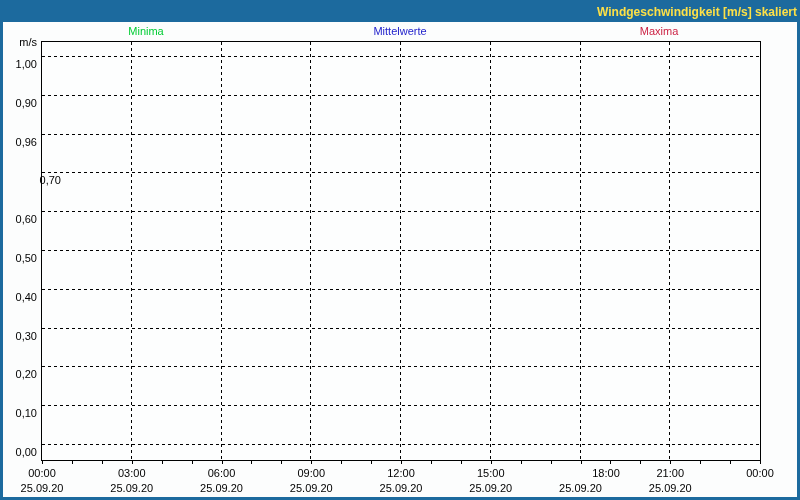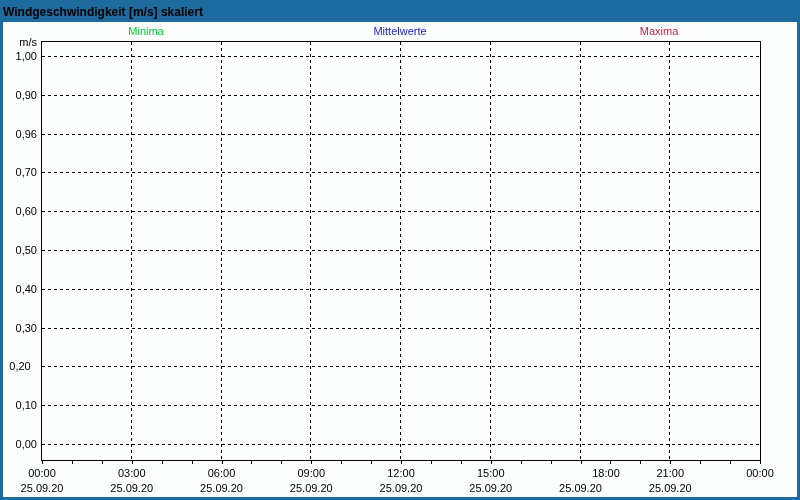--- a/index.html
+++ b/index.html
@@ -5,42 +5,42 @@
   * { margin:0; padding:0; box-sizing:content-box; }
   html,body { width:800px; height:500px; background:#fff; }
   body { font-family:"Liberation Sans", sans-serif; font-size:11px; color:#000; }
 
   .window {
     position:relative; width:794px; height:494px;
     border:3px solid #1c6a9e; background:#fcfdfd; overflow:hidden;
   }
   .titlebar {
     position:absolute; top:0; left:0; width:100%; height:19px;
-    background:#1c6a9e; color:#000000; text-align:left;
+    background:#1c6a9e; color:#fde047; text-align:right;
     font-size:12px; font-weight:bold; line-height:19px;
   }
   .content { position:absolute; top:0; left:0; width:794px; height:494px; }
 
   .legend-item { position:absolute; top:22px; height:13px; line-height:13px; transform:translateX(-50%); white-space:nowrap; }
 
   .plot {
     position:absolute; left:38px; top:38px; width:718px; height:418px;
     border:1px solid #000; background:#fdfefe;
   }
   .hgrid {
     position:absolute; left:0; width:718px; height:1px;
     background:repeating-linear-gradient(to right, #000 0 3px, transparent 3px 6px);
   }
   .vgrid {
     position:absolute; top:0; height:418px; width:1px;
     background:repeating-linear-gradient(to bottom, #000 0 3px, transparent 3px 6px);
   }
   .ylabel {
     position:absolute; left:0; width:34px; height:12px; line-height:12px;
-    text-align:right; white-space:nowrap;
+    text-align:right; white-space:nowrap;margin-top:8px;
   }
   .yunit {
     position:absolute; left:0; width:34px; height:12px; line-height:12px;
     text-align:right; top:33px;
   }
   .xtick { position:absolute; top:457px; width:1px; height:4px; background:#000; }
   .xtime, .xdate {
     position:absolute; height:12px; line-height:12px;
     transform:translateX(-50%); white-space:nowrap; text-align:center;
   }
@@ -123,23 +123,23 @@
         <div class="xtick" style="left: 637.333px;"></div>
         <div class="xtick" style="left: 667.25px;"></div>
         <div class="xtick" style="left: 697.167px;"></div>
         <div class="xtick" style="left: 727.083px;"></div>
         <div class="xtick" style="left: 757px;"></div>
       </div>
     <div id="ylabels">
         <div class="ylabel" style="top: 47px;">1,00</div>
         <div class="ylabel" style="top: 85.8px;">0,90</div>
         <div class="ylabel" style="top: 124.6px;">0,96</div>
-        <div class="ylabel" style="top: 163.4px;">0,70</div>
+        <div class="ylabel" style="top: 163.4px; padding-left: 24px;">0,70</div>
         <div class="ylabel" style="top: 202.2px;">0,60</div>
         <div class="ylabel" style="top: 241px;">0,50</div>
         <div class="ylabel" style="top: 280px;">0,40</div>
         <div class="ylabel" style="top: 318.6px;">0,30</div>
-        <div class="ylabel" style="top: 357.4px; text-align: center;">0,20</div>
+        <div class="ylabel" style="top: 357.4px;">0,20</div>
         <div class="ylabel" style="top: 396.2px;">0,10</div>
         <div class="ylabel" style="top: 435px;">0,00</div>
       </div>
   </div>
 </div>
 
 </body></html>

